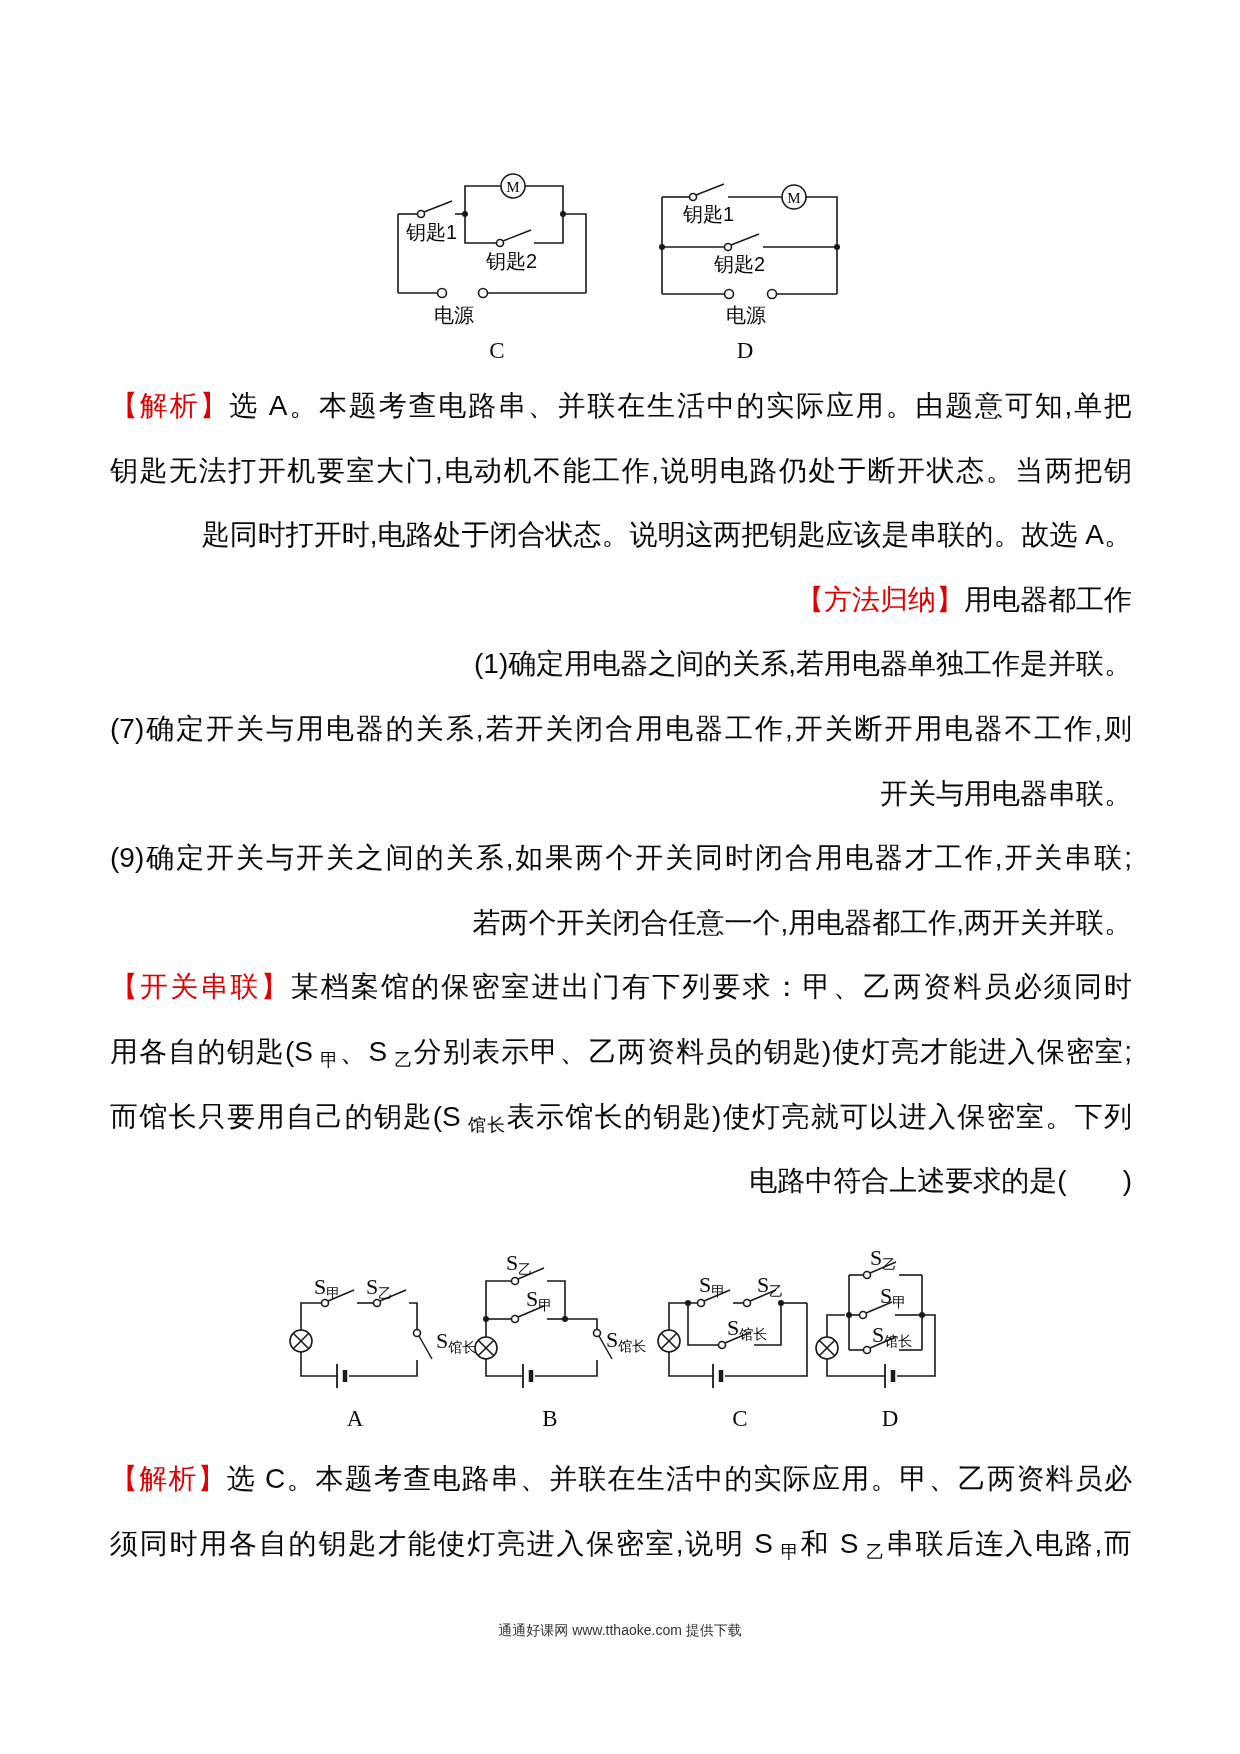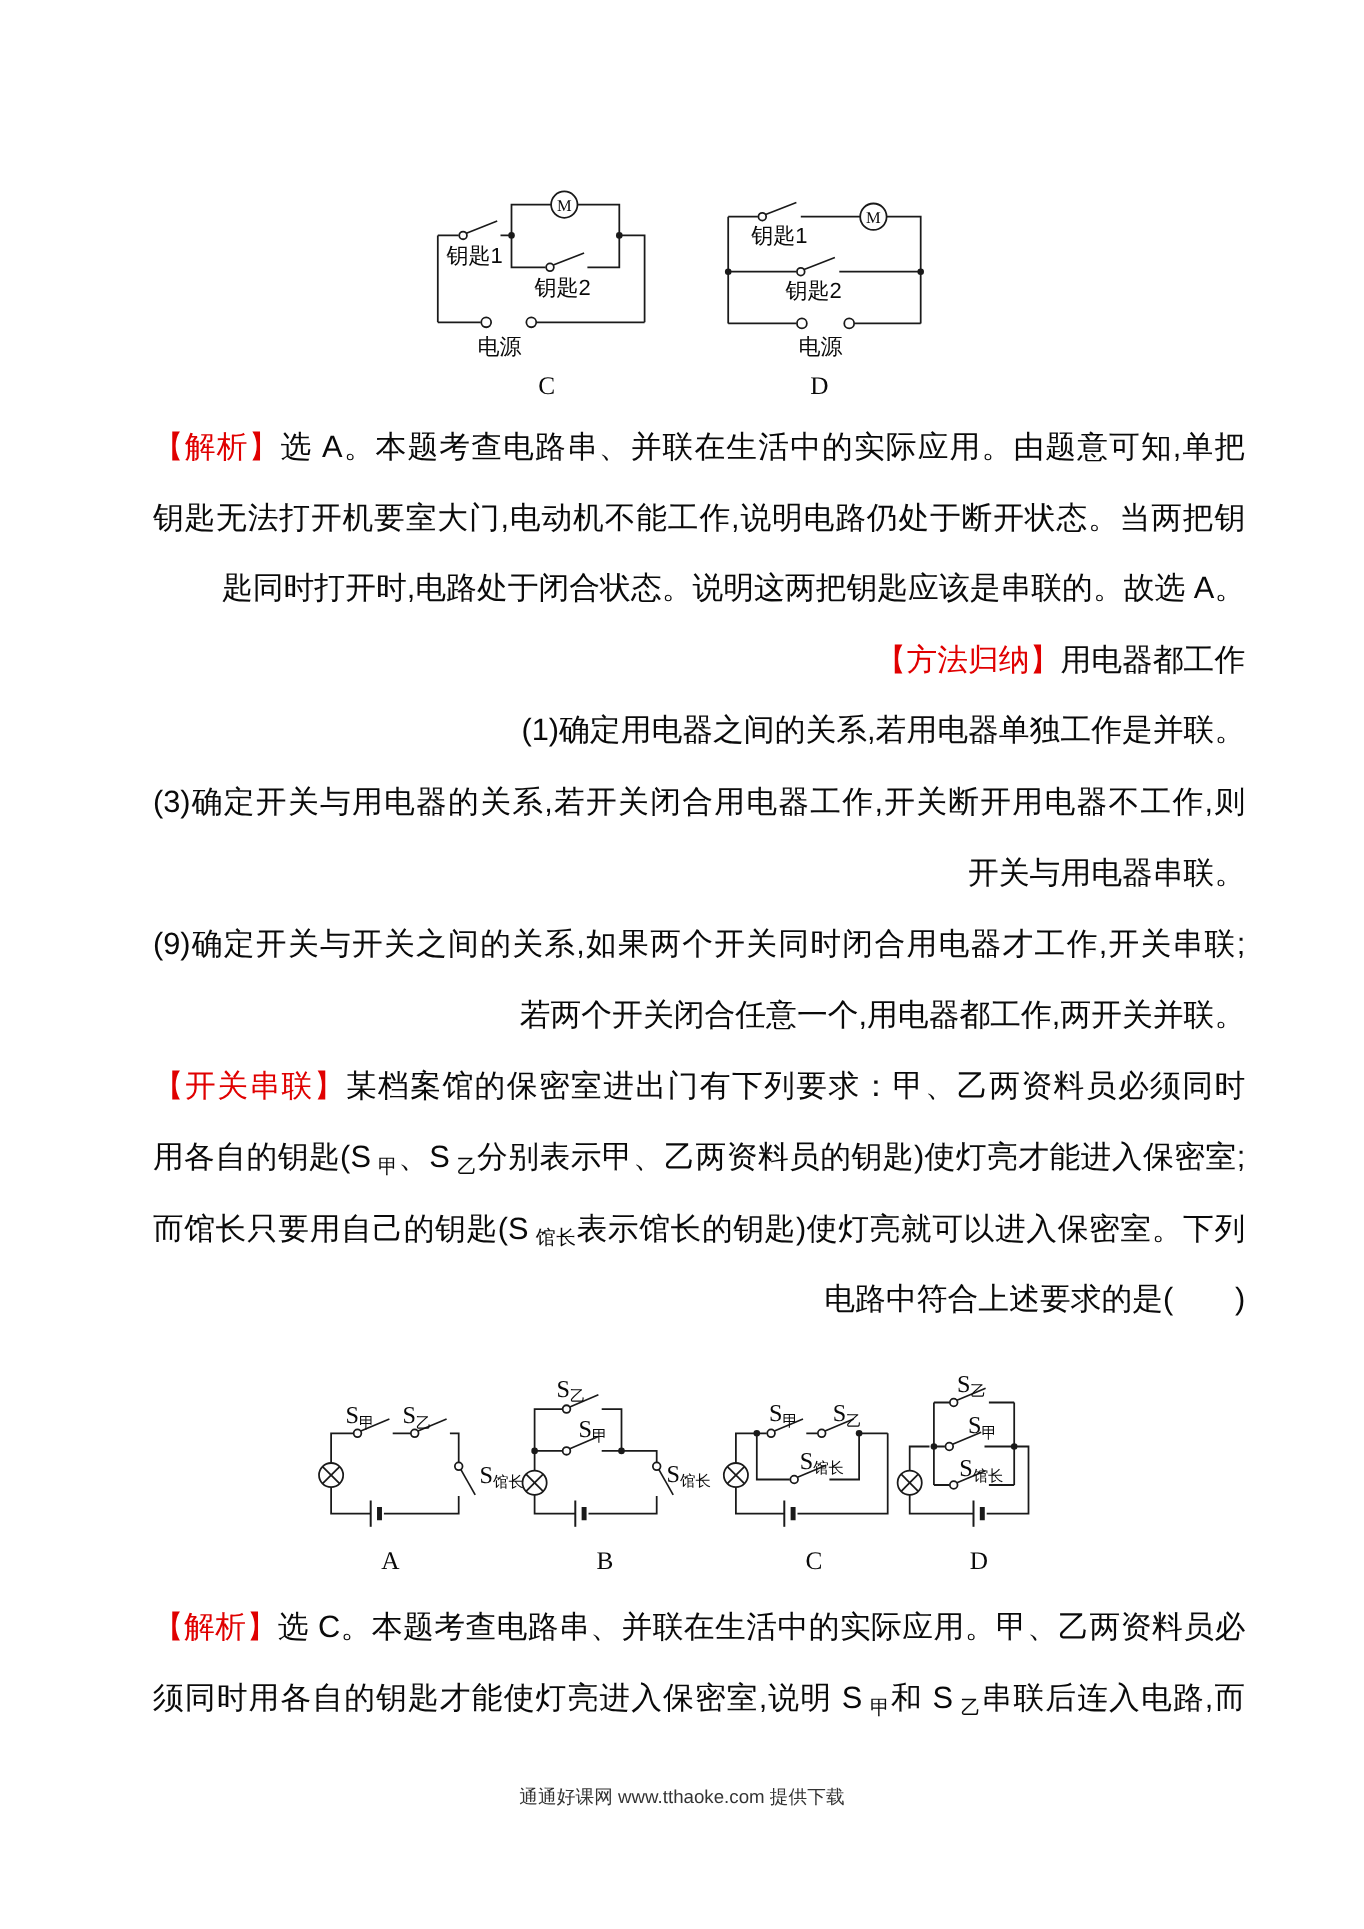--- a/index.html
+++ b/index.html
@@ -15,40 +15,40 @@
   #block1 { top:374px; }
   #block2 { top:1447px; }
   .text-line {
     font-size:28px;
     line-height:64.6px;
     height:64.6px;
     white-space:normal;
     text-align:right;
     color:#0a0a0a;
   }
-  .text-line.fill { text-align:justify; text-align-last:justify;margin-left:29px; }
+  .text-line.fill { text-align:justify; text-align-last:justify; }
   .seg-red { color:#e00000; }
   .seg-sub { font-size:18px; vertical-align:-5px; margin-left:6px; }
   .figure-abs { position:absolute; }
   #fig-top { left:340px; top:150px; }
   #fig-opts { left:250px; top:1245px; }
   .wire { stroke:#1a1a1a; stroke-width:1.6; fill:none; }
   .lever { stroke:#1a1a1a; stroke-width:1.5; fill:none; }
   .dot { fill:#1a1a1a; stroke:none; }
   .node { fill:#ffffff; stroke:#1a1a1a; stroke-width:1.6; }
   .batt-long { stroke:#1a1a1a; stroke-width:1.8; }
   .batt-short { stroke:#1a1a1a; stroke-width:4.5; }
   .clabel { font-family:"Liberation Sans", sans-serif; font-size:20px; fill:#0a0a0a; }
   .slabel { font-family:"Liberation Serif", serif; font-size:22px; fill:#0a0a0a; }
   .svg-sub { font-size:14px; }
   .optletter { font-family:"Liberation Serif", serif; font-size:23px; fill:#0a0a0a; text-anchor:middle; }
   .mot { font-family:"Liberation Serif", serif; font-size:15px; fill:#0a0a0a; text-anchor:middle; }
   .footer {
     position:absolute; top:1622px; left:0; width:100%;
-    text-align:center; font-size:17px; color:#333;
+    text-align:center; font-size:14px; color:#333;
     font-family:"Liberation Sans", sans-serif;
   }
 </style>
 </head>
 <body>
 
 <svg id="fig-top" class="figure-abs" width="530" height="215" viewBox="0 0 530 215">
 
   <g>
     <path class="wire" d="M58,64 L58,143"></path>
@@ -117,21 +117,21 @@
     <text class="optletter" x="405" y="208">D</text>
   </g>
 </svg>
 
 <div id="block1" class="textblock">
     <div class="text-line fill"><span class="seg-red">【解析】</span><span class="seg-t">选 A。本题考查电路串、并联在生活中的实际应用。由题意可知,单把</span></div>
     <div class="text-line fill"><span class="seg-t">钥匙无法打开机要室大门,电动机不能工作,说明电路仍处于断开状态。当两把钥</span></div>
     <div class="text-line"><span class="seg-t">匙同时打开时,电路处于闭合状态。说明这两把钥匙应该是串联的。故选 A。</span></div>
     <div class="text-line"><span class="seg-red">【方法归纳】</span><span class="seg-t">用电器都工作</span></div>
     <div class="text-line"><span class="seg-t">(1)确定用电器之间的关系,若用电器单独工作是并联。</span></div>
-    <div class="text-line fill"><span class="seg-t">(3)确定开关与用电器的关系,若开关闭合用电器工作,开关断开用电器不工作,则</span></div>
+    <div class="text-line fill"><span class="seg-t">(7)确定开关与用电器的关系,若开关闭合用电器工作,开关断开用电器不工作,则</span></div>
     <div class="text-line"><span class="seg-t">开关与用电器串联。</span></div>
     <div class="text-line fill"><span class="seg-t">(9)确定开关与开关之间的关系,如果两个开关同时闭合用电器才工作,开关串联;</span></div>
     <div class="text-line"><span class="seg-t">若两个开关闭合任意一个,用电器都工作,两开关并联。</span></div>
     <div class="text-line fill"><span class="seg-red">【开关串联】</span><span class="seg-t">某档案馆的保密室进出门有下列要求：甲、乙两资料员必须同时</span></div>
     <div class="text-line fill"><span class="seg-t">用各自的钥匙(S</span><span class="seg-sub">甲</span><span class="seg-t">、S</span><span class="seg-sub">乙</span><span class="seg-t">分别表示甲、乙两资料员的钥匙)使灯亮才能进入保密室;</span></div>
     <div class="text-line fill"><span class="seg-t">而馆长只要用自己的钥匙(S</span><span class="seg-sub">馆长</span><span class="seg-t">表示馆长的钥匙)使灯亮就可以进入保密室。下列</span></div>
     <div class="text-line"><span class="seg-t">电路中符合上述要求的是(　　)</span></div>
   </div>
 
 <svg id="fig-opts" class="figure-abs" width="700" height="195" viewBox="0 0 700 195">

